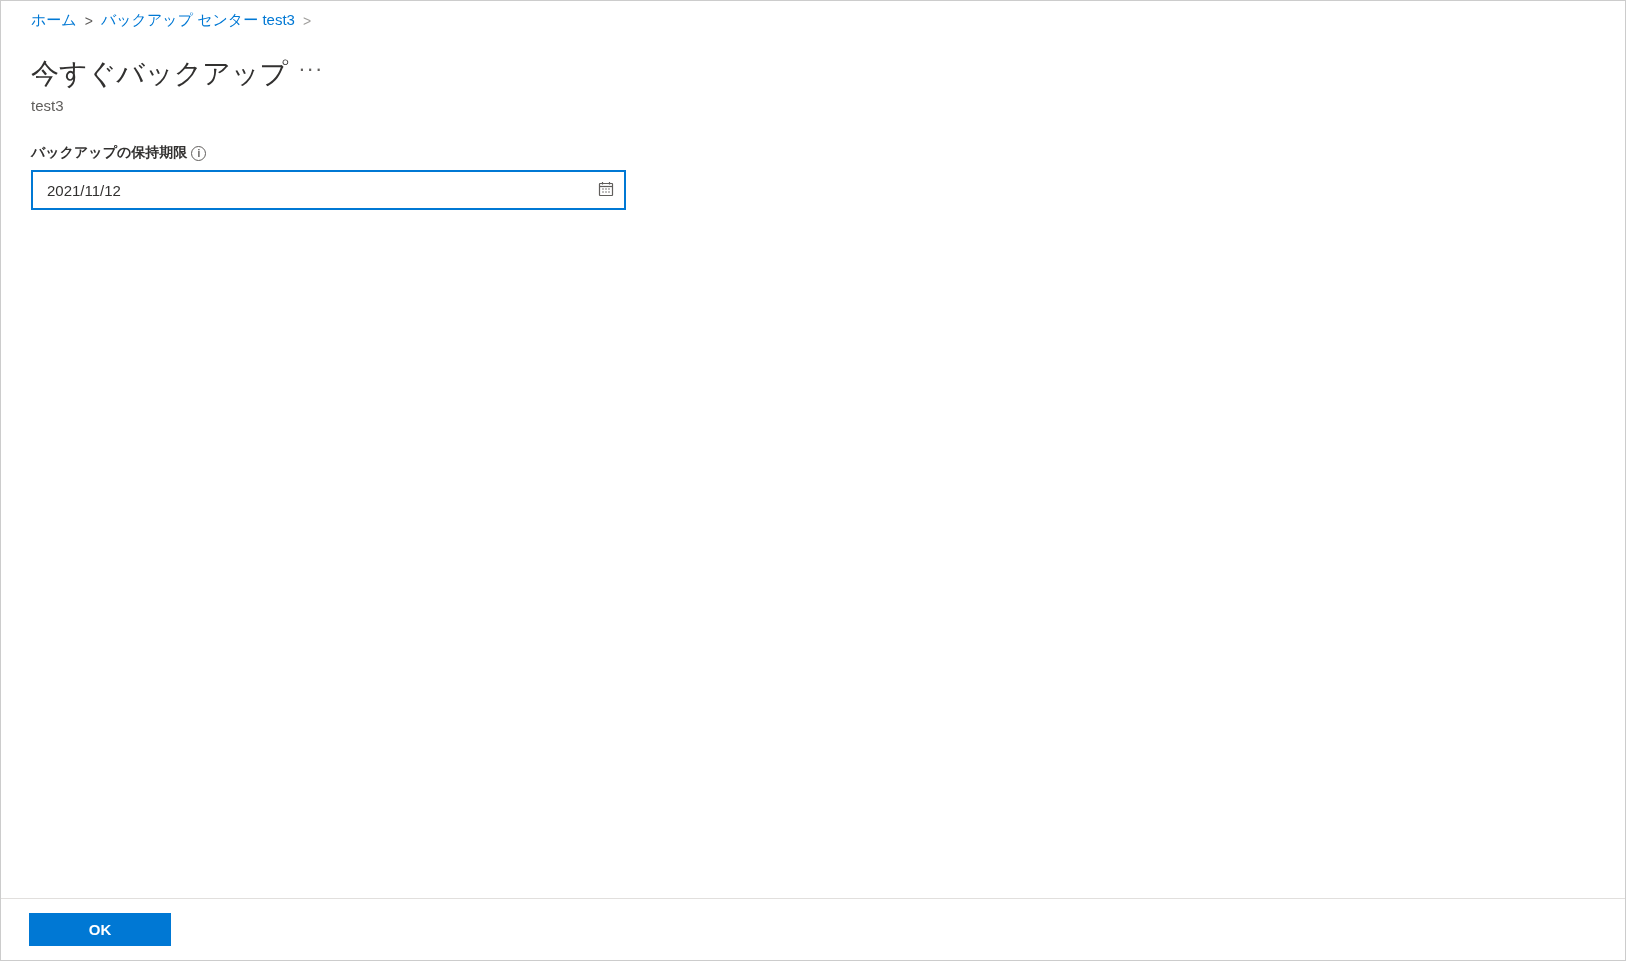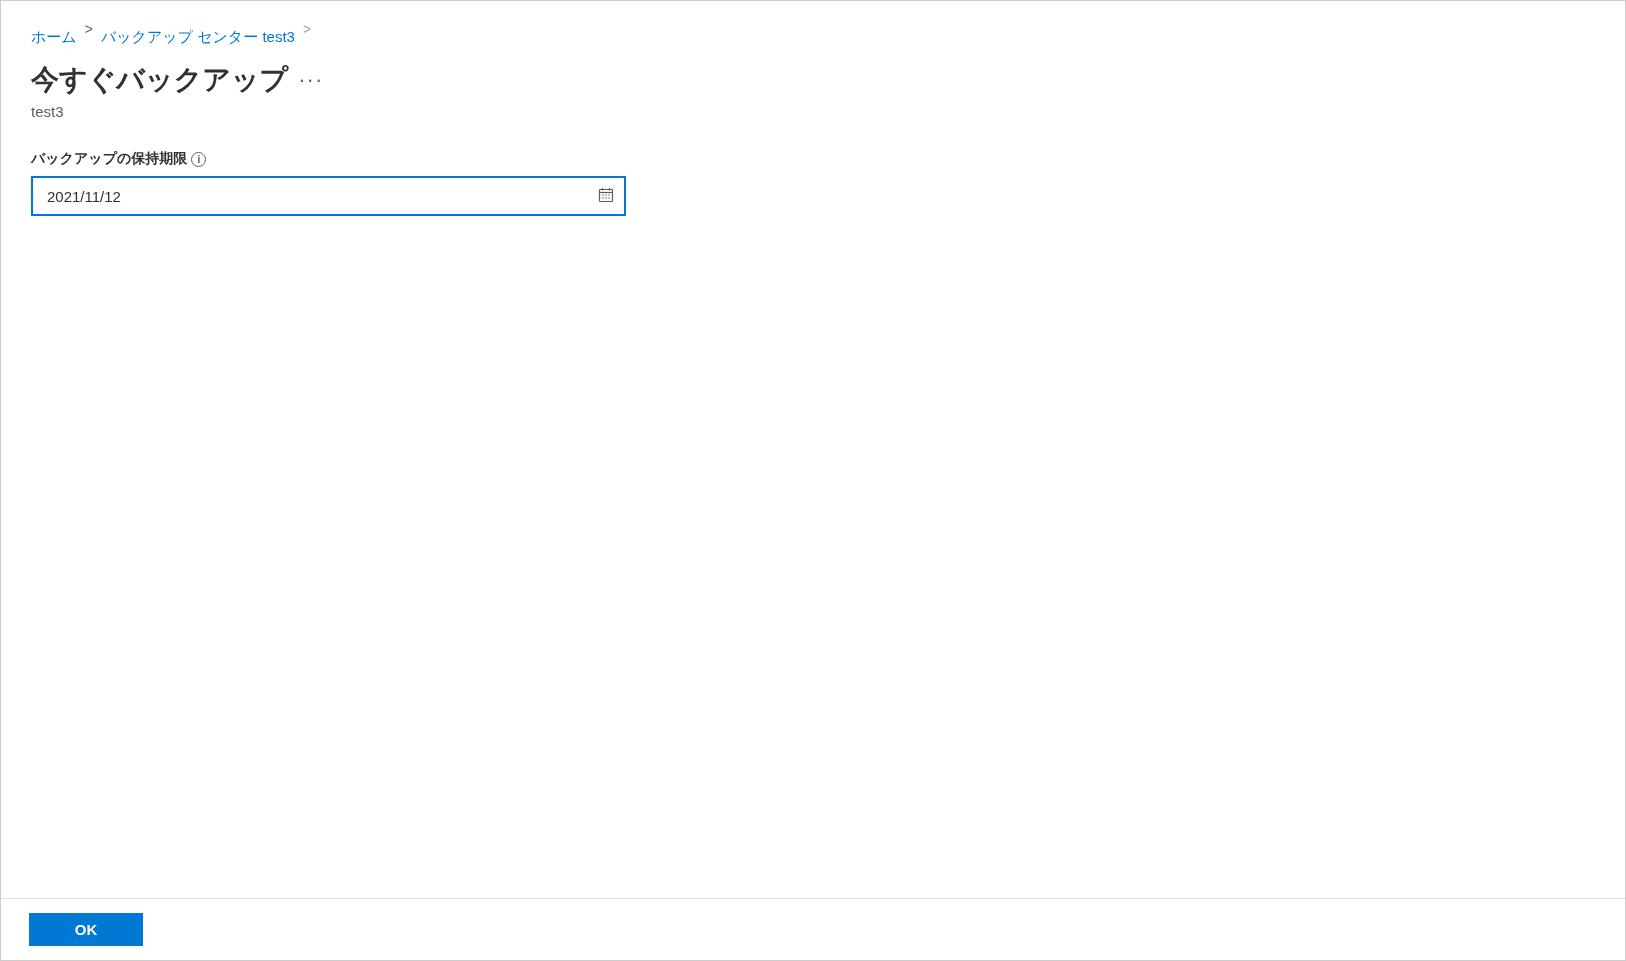--- a/index.html
+++ b/index.html
@@ -20,40 +20,40 @@
     .breadcrumb {
       display: flex;
       align-items: center;
       padding: 10px 30px 6px 30px;
       font-size: 15px;
       gap: 4px;
     }
     .breadcrumb a {
       color: #0078d4;
       text-decoration: none;
-      margin-top: 17px;
     }
     .breadcrumb .sep {
       color: #605e5c;
       margin: 0 4px;
       font-size: 14px;
     }
     .breadcrumb .sep.last-chevron {
       color: #a19f9d;
     }
     .header {
       padding: 8px 30px 4px 30px;
       display: flex;
       align-items: center;
       gap: 10px;
     }
     .header h1 {
       font-size: 28px;
-      font-weight: 700;
+      font-weight: 400;
       color: #323130;
+      margin-top: 11px;
     }
     .header .more {
       font-size: 22px;
       color: #605e5c;
       line-height: 1;
       letter-spacing: 1px;
       cursor: pointer;
     }
     .subtitle {
       padding: 0px 30px 30px 30px;
@@ -121,21 +121,21 @@
       border-top: 1px solid #e1dfdd;
       background: #ffffff;
     }
     .ok-button {
       background: #0078d4;
       color: #ffffff;
       border: none;
       font-size: 15px;
       font-weight: 600;
       padding: 8px 0;
-      width: 114px;
+      width: 142px;
       cursor: pointer;
       font-family: inherit;
     }
   </style>
 </head>
 <body>
 
 <nav class="breadcrumb">
   <a href="#">ホーム</a>
   <span class="sep">&gt;</span>

